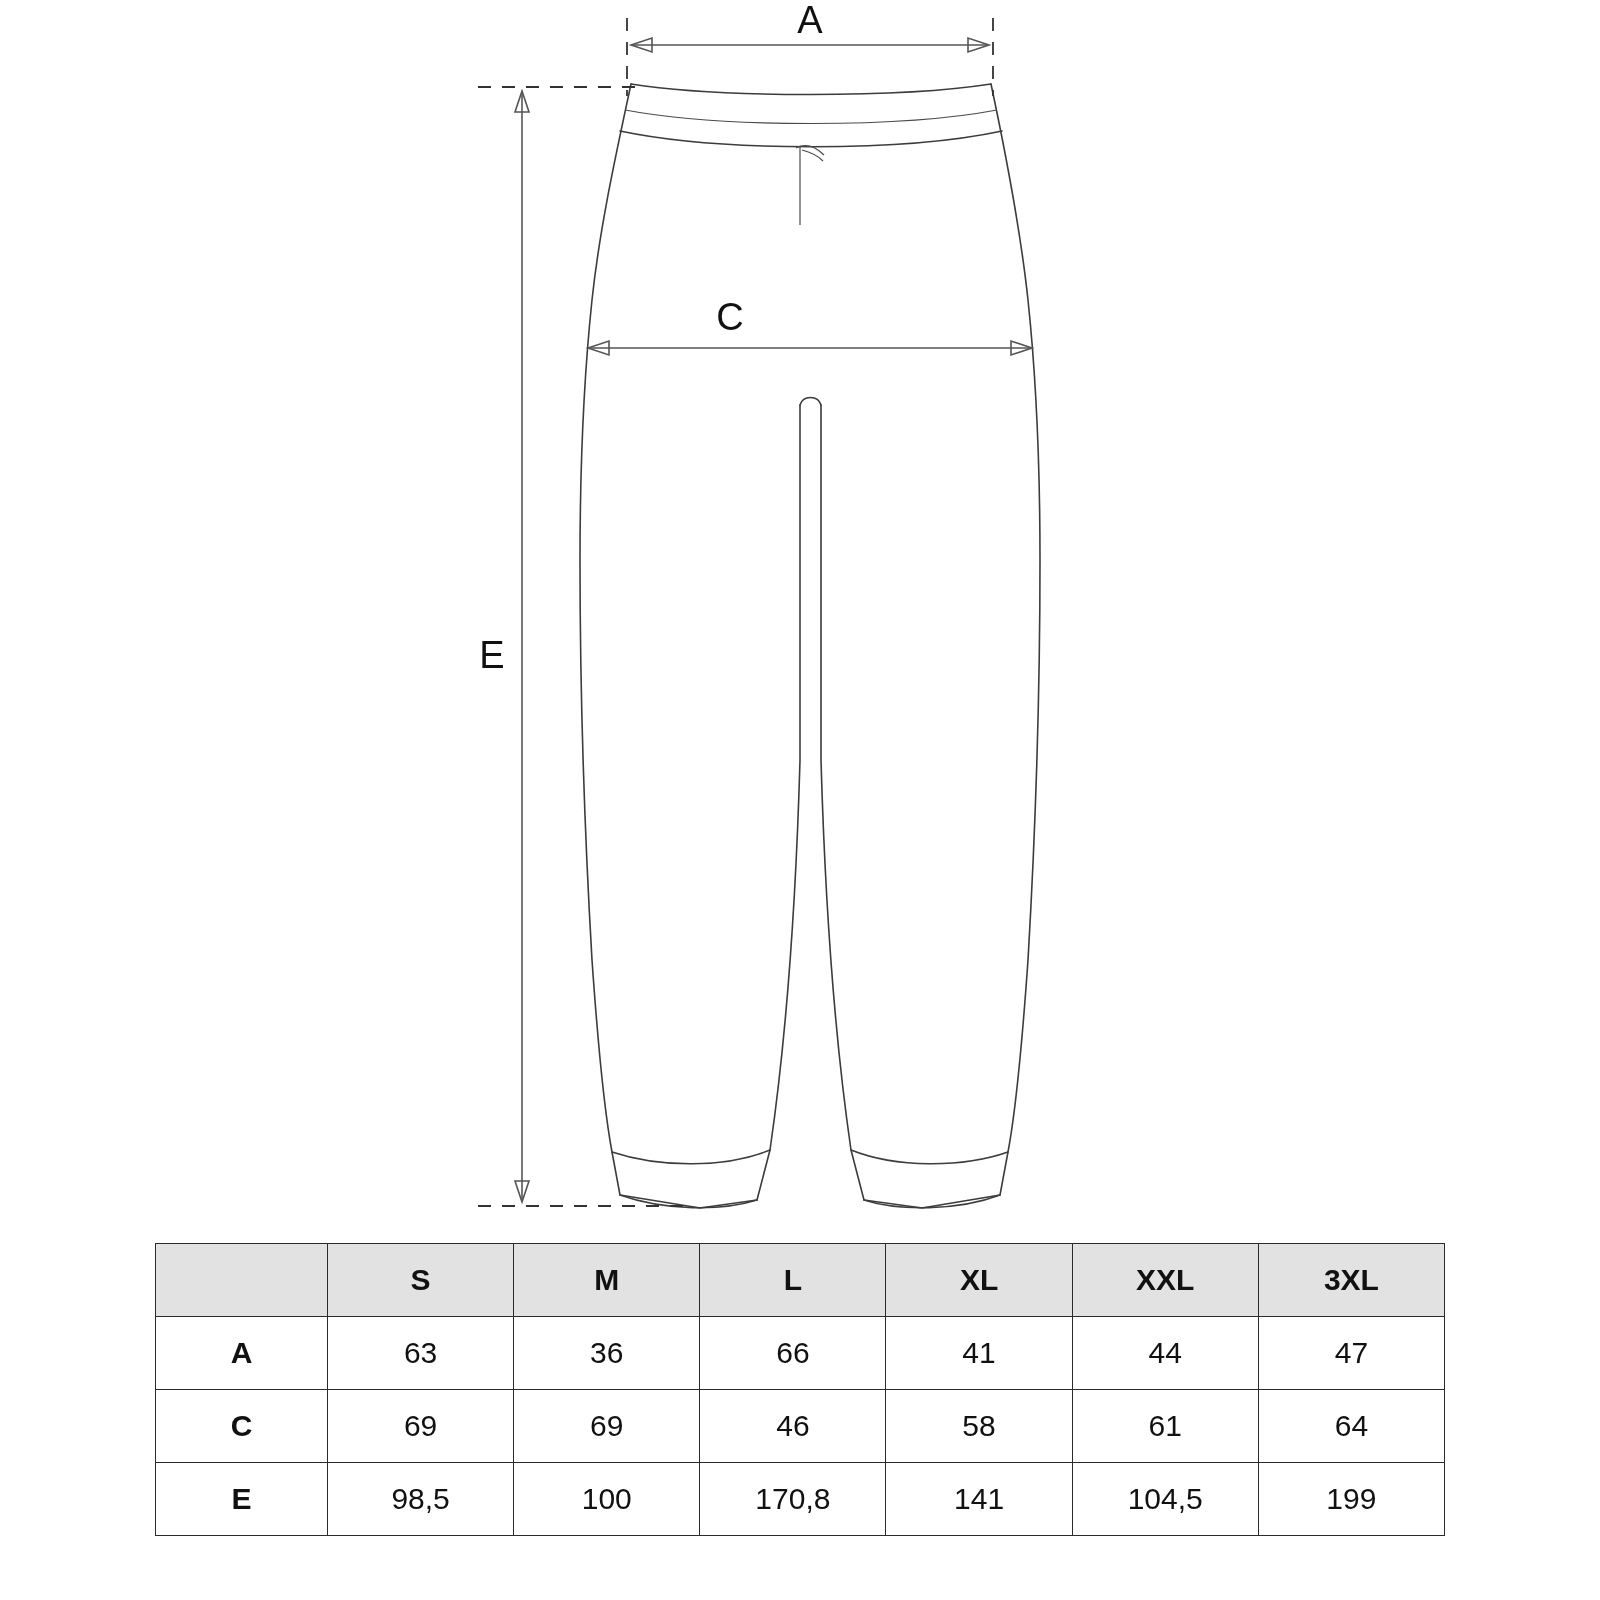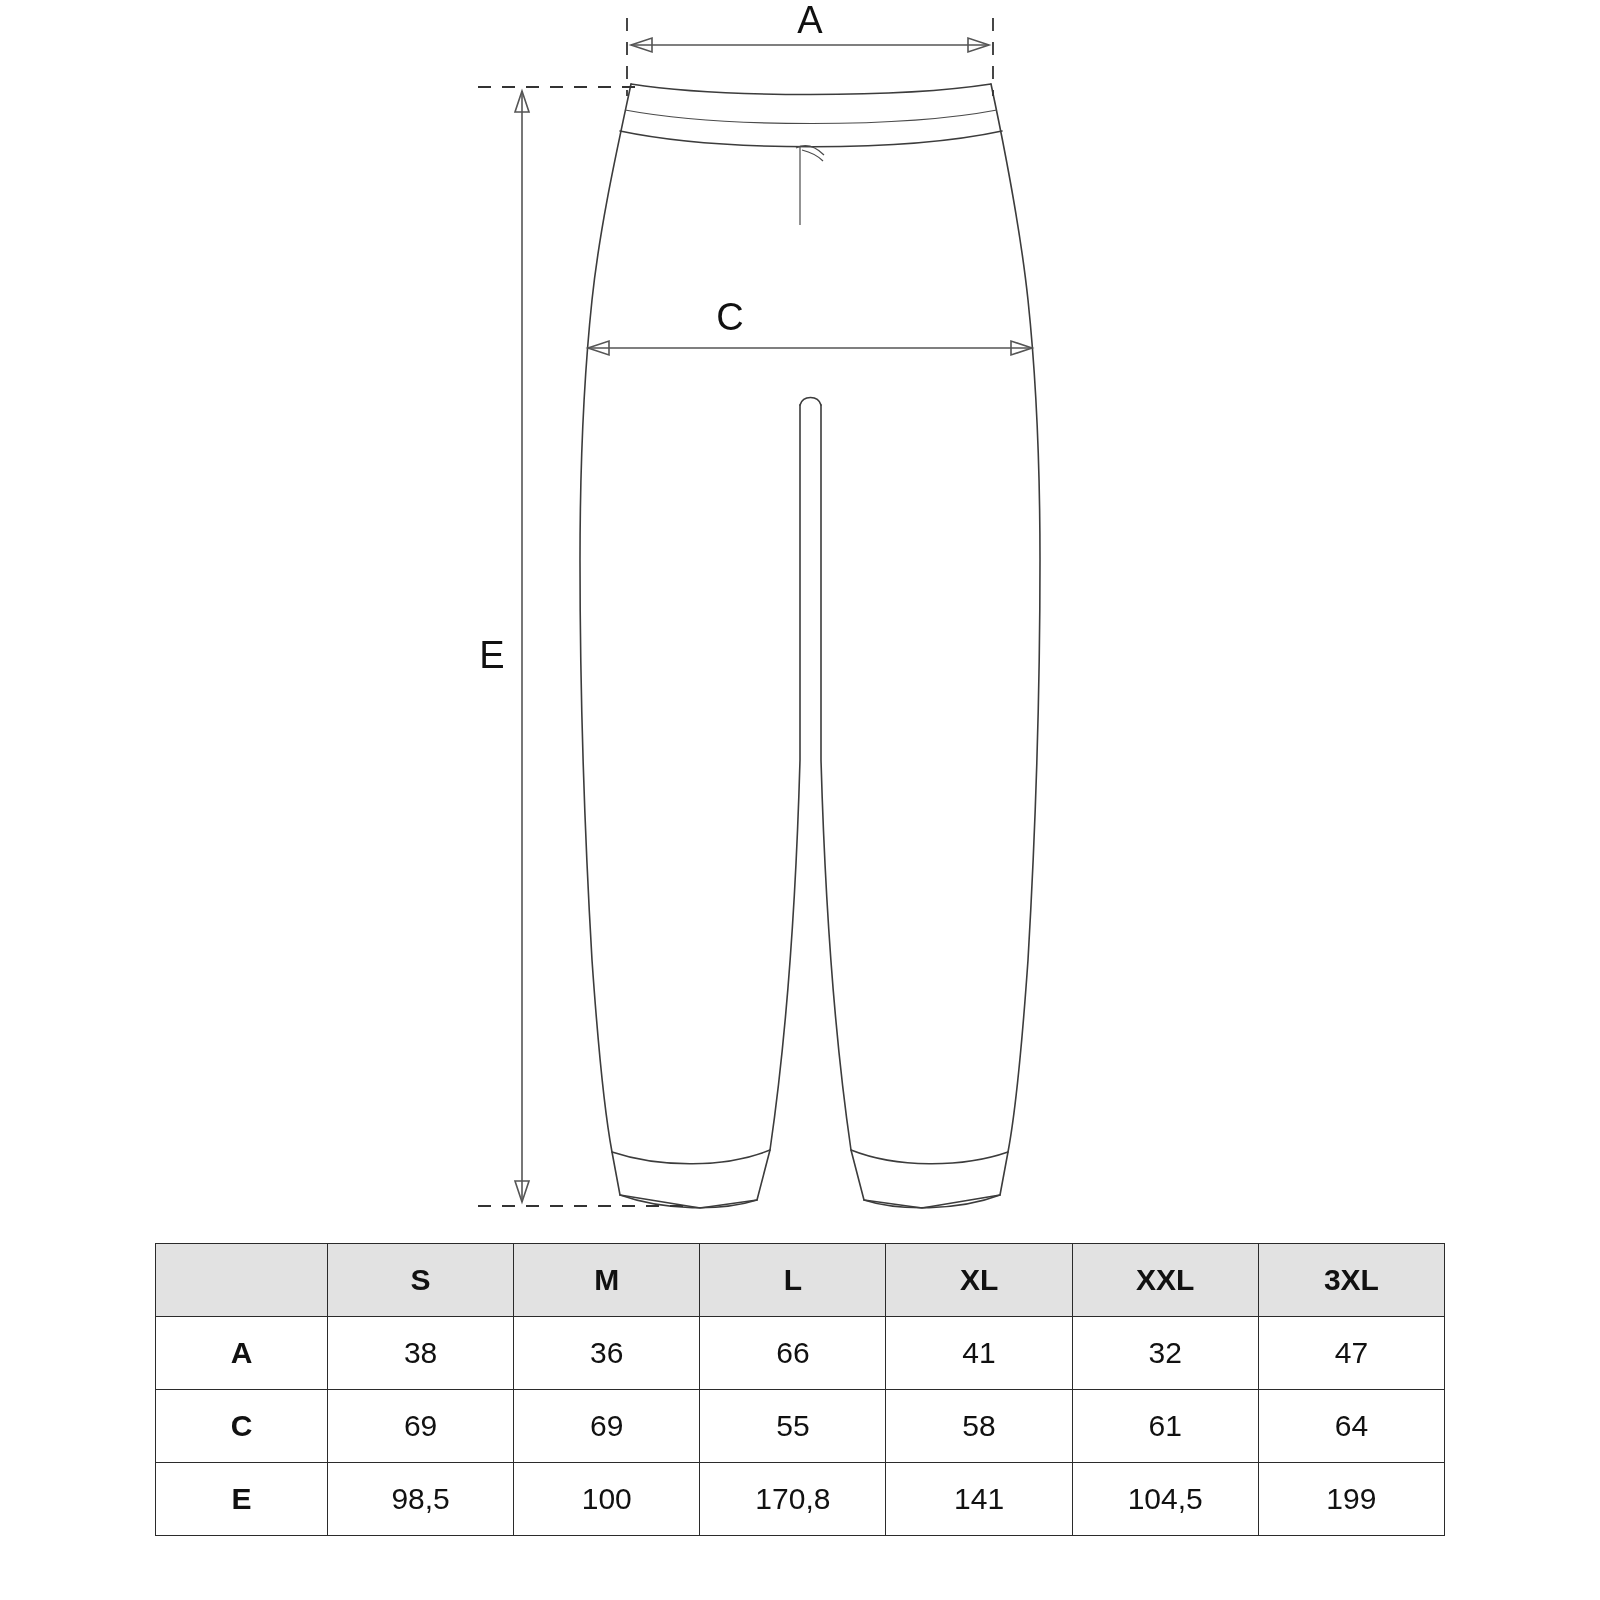--- a/index.html
+++ b/index.html
@@ -193,32 +193,32 @@
         <th>M</th>
         <th>L</th>
         <th>XL</th>
         <th>XXL</th>
         <th>3XL</th>
       </tr>
     </thead>
     <tbody>
       <tr>
         <td class="rowhead">A</td>
-        <td>38</td>
+        <td>63</td>
         <td>36</td>
         <td>66</td>
         <td>41</td>
-        <td>32</td>
+        <td>44</td>
         <td>47</td>
       </tr>
       <tr>
         <td class="rowhead">C</td>
         <td>69</td>
         <td>69</td>
-        <td>55</td>
+        <td>46</td>
         <td>58</td>
         <td>61</td>
         <td>64</td>
       </tr>
       <tr>
         <td class="rowhead">E</td>
         <td>98,5</td>
         <td>100</td>
         <td>170,8</td>
         <td>141</td>

